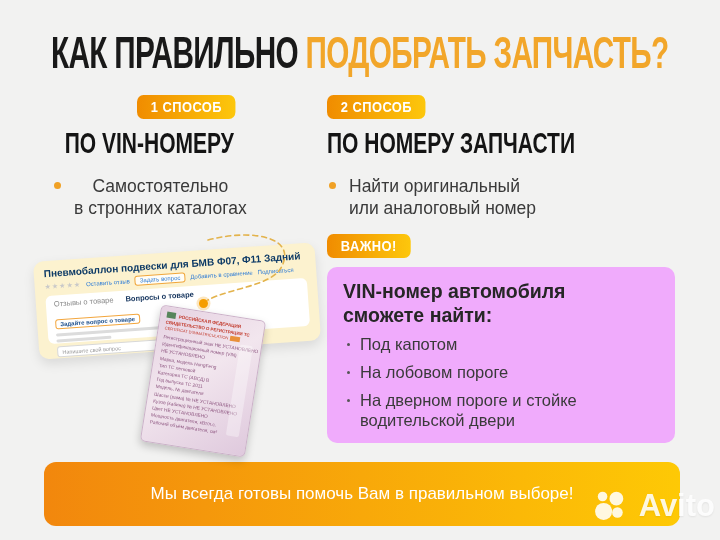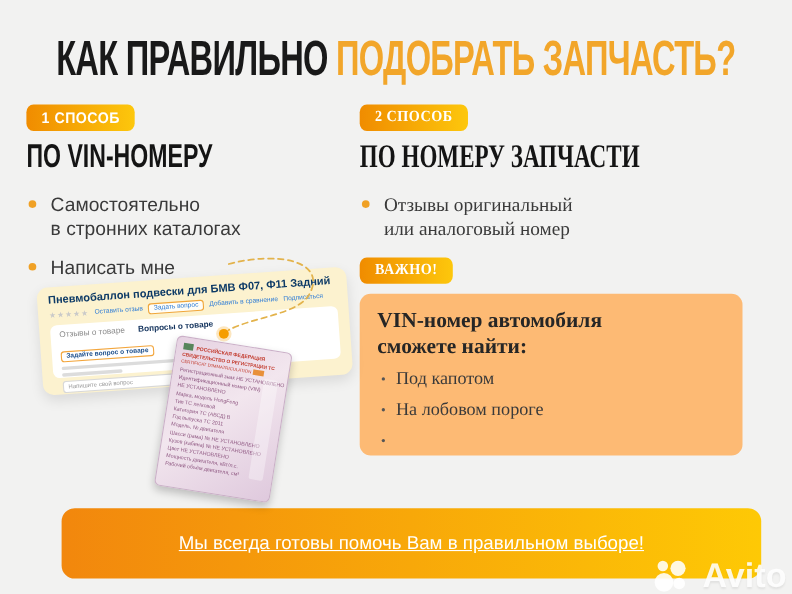--- a/index.html
+++ b/index.html
@@ -11,37 +11,37 @@
   }
 
   
   .title { position:absolute; top:30px; left:0; width:720px; display:flex; justify-content:center; }
   .title-inner { white-space:nowrap; font-size:45px; font-weight:bold; letter-spacing:-1px;
                  transform:scaleX(.66); line-height:1; color:#191919; }
   .t-accent { color:#f2a62a; }
 
   
   .col { position:absolute; top:95px; }
-  .col1 { left:24px; width:278px; }
-  .col2 { left:327px; width:348px;font-family:Liberation Serif, serif; }
+  .col1 { left:52px; width:278px;text-align:center; }
+  .col2 { left:327px; width:348px; }
 
   .badge { display:inline-block; background:linear-gradient(90deg,#f08c00,#fdc70c);
            color:#fff; font-weight:bold; font-size:14px; padding:4px 15px; border-radius:7px;
            letter-spacing:.5px; transform:scaleX(.92); transform-origin:left; }
   .h-cond { margin-top:7px; font-size:30px; font-weight:bold; color:#141414; white-space:nowrap;
             transform:scaleX(.70); transform-origin:left; }
 
   .blist { margin-top:15px; }
   .bitem { display:flex; margin-bottom:12px; }
   .bdot  { width:7px; height:7px; border-radius:50%; background:#f0a125; margin:7px 13px 0 2px; flex:none; }
   .btext { font-size:17.5px; color:#3a3a3a; line-height:1.28; white-space:pre-line; }
 
   
   .imp-badge { margin-top:2px; }
-  .gray-box { margin-top:9px; background:#fdba74; border-radius:10px; padding:13px 16px 12px 16px; }
+  .gray-box { margin-top:9px; background:#f0abfc; border-radius:10px; padding:13px 16px 12px 16px; }
   .gb-title { font-size:19.5px; font-weight:bold; color:#262626; line-height:1.22; white-space:pre-line; }
   .gb-item  { display:flex; margin-top:7px; }
   .gb-dot   { width:3px; height:3px; border-radius:50%; background:#555; margin:9px 10px 0 4px; flex:none; }
   .gb-text  { font-size:16.5px; color:#3a3a3a; line-height:1.25; white-space:pre-line; }
 
   
   .pcard { position:absolute; left:36px; top:252px; width:282px; height:98px;
            background:#fcf2cf; border-radius:10px; transform:rotate(-4deg);
            box-shadow:0 5px 12px rgba(0,0,0,.10); padding:7px 10px; z-index:2; }
   .pc-title { font-size:10px; font-weight:bold; color:#0d3a66; white-space:nowrap; }
@@ -76,28 +76,28 @@
   .doc-country { font-size:4.6px; font-weight:bold; color:#c23a2c; white-space:nowrap; }
   .doc-t1 { font-size:4.4px; font-weight:bold; color:#c23a2c; margin-top:2px; white-space:nowrap; }
   .doc-t2 { font-size:4px; color:#c23a2c; white-space:nowrap; display:flex; align-items:center; gap:2px; margin-top:1px; }
   .doc-chip { display:inline-block; width:10px; height:5px; background:#e8903a; }
   .doc-body { margin-top:3px; }
   .doc-line { font-size:4.8px; color:#8e5680; line-height:1.5; white-space:nowrap; }
   .doc-band { position:absolute; right:8px; top:26px; width:13px; height:92px;
               background:rgba(255,255,255,.35); border-radius:2px; }
 
   
-  .banner { position:absolute; left:56px; top:462px; width:636px; height:64px; border-radius:12px;
+  .banner { position:absolute; left:44px; top:462px; width:636px; height:64px; border-radius:12px;
             background:linear-gradient(90deg,#f2870d,#fec905); display:flex; 
-            align-items:center; justify-content:center; color:#fff; z-index:1; cursor:pointer;text-decoration:underline; }
+            align-items:center; justify-content:center; color:#fff; z-index:1; cursor:pointer; }
   .bn1 { font-size:17px; }
   .bn2 { font-size:18.5px; font-weight:bold; margin-top:4px; letter-spacing:.5px; }
 
   
-  .wm { position:absolute; right:5px; bottom:0; display:flex; align-items:center; gap:12px; z-index:6; }
+  .wm { position:absolute; right:5px; bottom:18px; display:flex; align-items:center; gap:12px; z-index:6; }
   .wm-text { font-size:31px; font-weight:bold; color:rgba(255,255,255,.88);
              text-shadow:0 1px 2px rgba(0,0,0,.07); line-height:1; }
 </style>
 </head>
 <body>
 
 <div class="title">
   <div class="title-inner">
     <span>КАК ПРАВИЛЬНО </span><span class="t-accent">ПОДОБРАТЬ ЗАПЧАСТЬ?</span>
   </div>
@@ -105,51 +105,49 @@
 
 <div class="col col1">
   <span class="badge">1 СПОСОБ</span>
   <div class="h-cond">ПО VIN-НОМЕРУ</div>
   <div class="blist">
     <div class="bitem">
       <span class="bdot"></span>
       <span class="btext">Самостоятельно
 в стронних каталогах</span>
     </div>
-    <div class="bitem">
-      <span class="bdot"></span>
-      <span class="btext">Написать мне</span>
-    </div>
   </div>
 </div>
 
 <div class="col col2">
   <span class="badge">2 СПОСОБ</span>
   <div class="h-cond">ПО НОМЕРУ ЗАПЧАСТИ</div>
   <div class="blist">
     <div class="bitem">
       <span class="bdot"></span>
-      <span class="btext">Отзывы оригинальный
+      <span class="btext">Найти оригинальный
 или аналоговый номер</span>
     </div>
   </div>
   <span class="badge imp-badge">ВАЖНО!</span>
   <div class="gray-box">
     <div class="gb-title">VIN-номер автомобиля
 сможете найти:</div>
     <div class="gb-item">
       <span class="gb-dot"></span>
       <span class="gb-text">Под капотом</span>
     </div>
     <div class="gb-item">
       <span class="gb-dot"></span>
       <span class="gb-text">На лобовом пороге</span>
     </div>
     <div class="gb-item">
       <span class="gb-dot"></span>
+      <span class="gb-text">На дверном пороге и стойке
+водительской двери</span>
     </div>
   </div>
 </div>
 
 <div class="pcard">
   <div class="pc-title">Пневмобаллон подвески для БМВ Ф07, Ф11 Задний</div>
   <div class="pc-toolbar">
     <span class="pc-stars">★★★★★</span>
     <span>Оставить отзыв</span>
     <span class="pc-btn">Задать вопрос</span>

